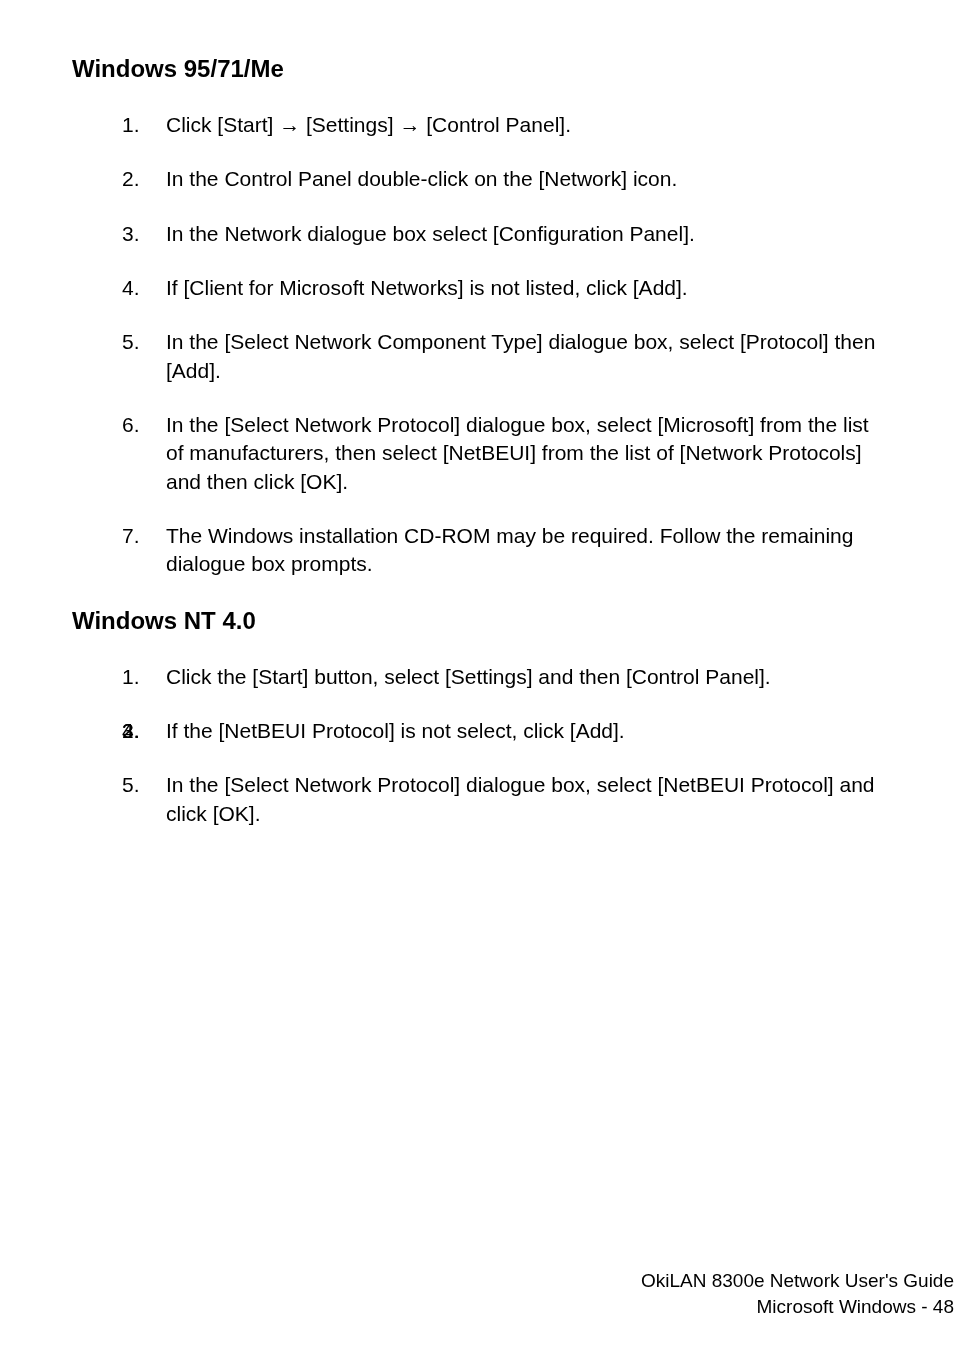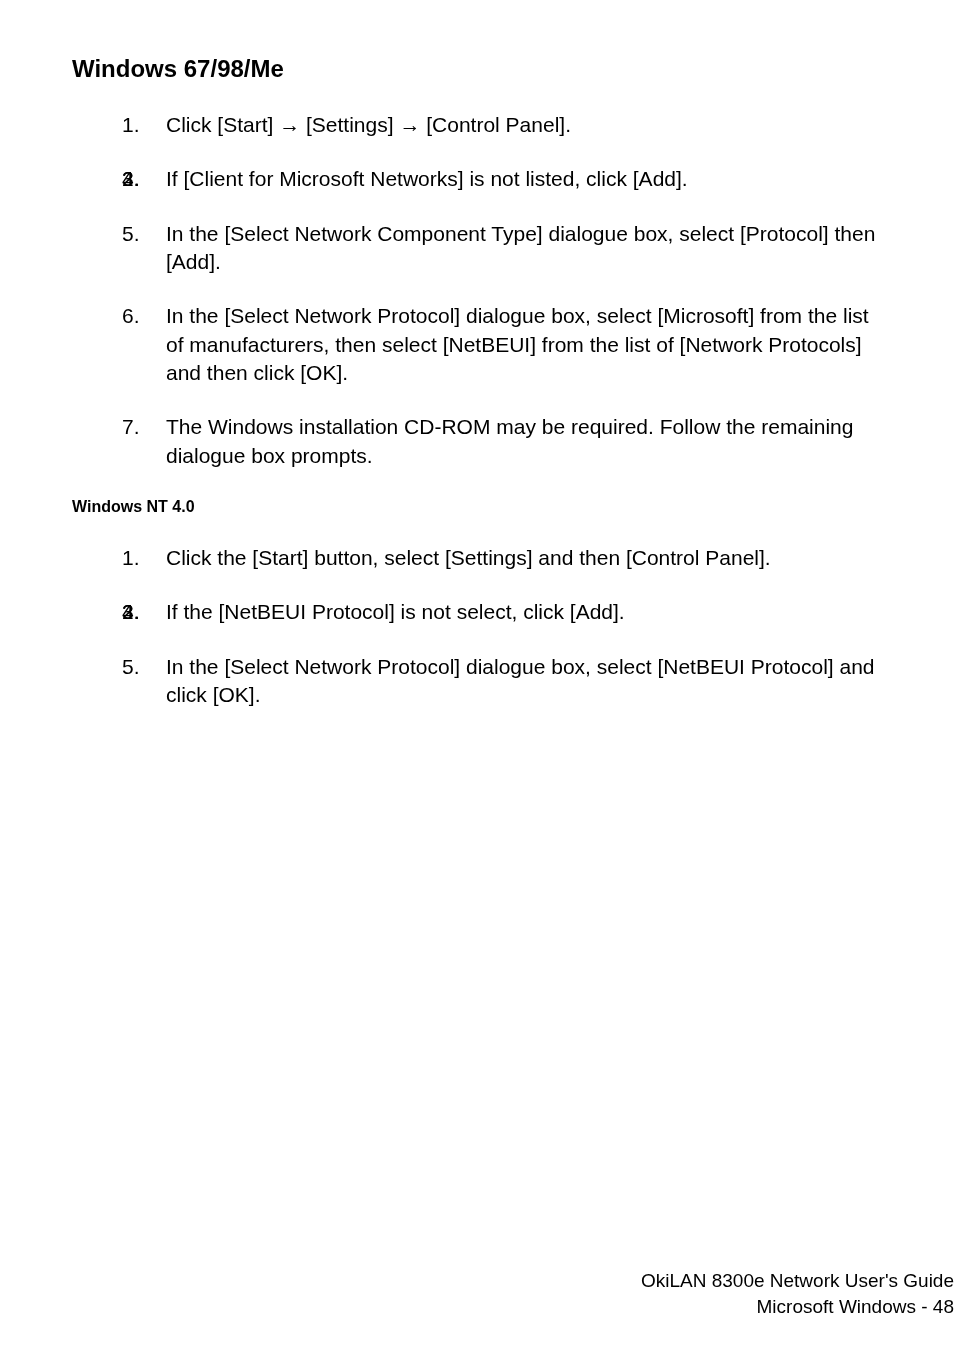--- a/index.html
+++ b/index.html
@@ -12,21 +12,21 @@
       padding: 55px 72px 50px 72px;
       position: relative;
     }
     .heading {
       font-weight: bold;
       font-size: 24px;
       margin-bottom: 28px;
     }
     .heading2 {
       font-weight: bold;
-      font-size: 16px;
+      font-size: 24px;
       margin-top: 28px;
       margin-bottom: 28px;
     }
     ol {
       list-style: none;
       padding-left: 50px;
     }
     ol li {
       font-size: 21px;
       line-height: 1.35;
@@ -45,26 +45,26 @@
       left: 0;
       right: 0;
       text-align: right;
       font-size: 19px;
       line-height: 1.4;
     }
   </style>
 </head>
 <body>
 
-<div class="heading">Windows 67/98/Me</div>
+<div class="heading">Windows 95/71/Me</div>
 
 <ol>
   <li><span class="num">1.</span><span>Click [Start] → [Settings] → [Control Panel].</span></li>
-  <li><span class="num">2.</span></li>
-  <li><span class="num">3.</span></li>
+  <li><span class="num">2.</span><span>In the Control Panel double-click on the [Network] icon.</span></li>
+  <li><span class="num">3.</span><span>In the Network dialogue box select [Configuration Panel].</span></li>
   <li><span class="num">4.</span><span>If [Client for Microsoft Networks] is not listed, click  [Add].</span></li>
   <li><span class="num">5.</span><span>In the [Select Network Component Type] dialogue box, select [Protocol] then [Add].</span></li>
   <li><span class="num">6.</span><span>In the [Select Network Protocol] dialogue box, select [Microsoft] from the list of manufacturers, then select [NetBEUI] from the list of [Network Protocols] and then click [OK].</span></li>
   <li><span class="num">7.</span><span>The Windows installation CD-ROM may be required. Follow the remaining dialogue box prompts.</span></li>
 </ol>
 
 <div class="heading2">Windows NT 4.0</div>
 
 <ol>
   <li><span class="num">1.</span><span>Click the [Start] button, select [Settings] and then [Control Panel].</span></li>

